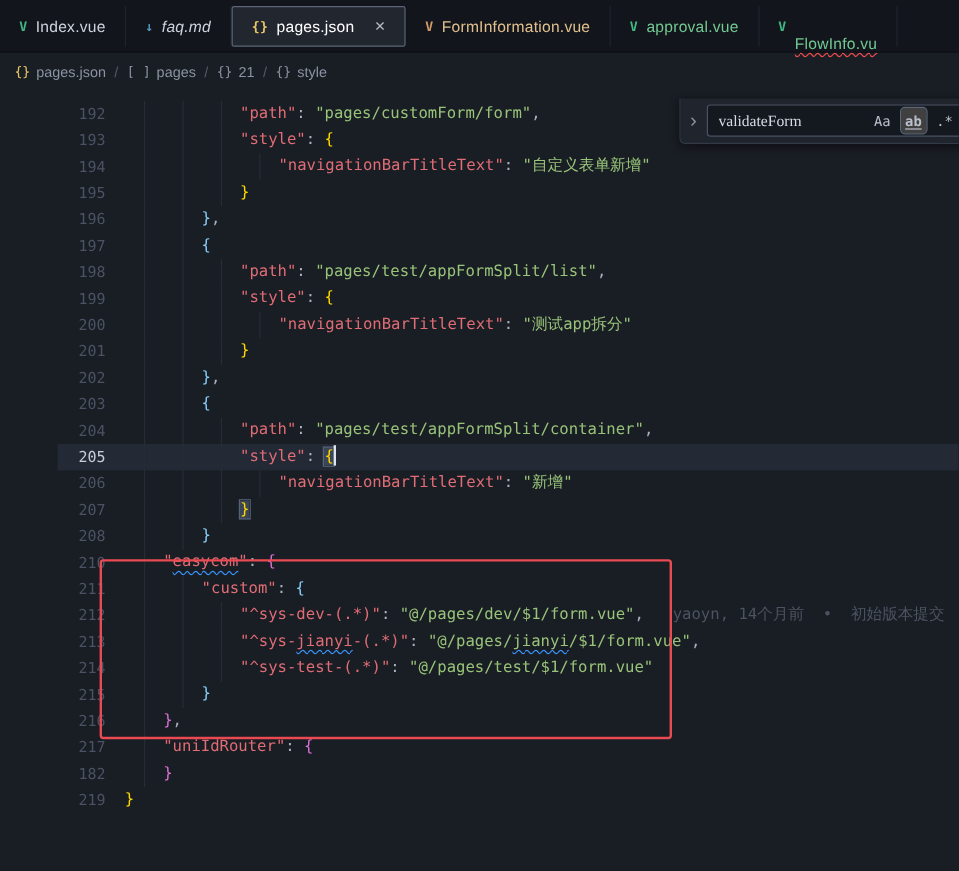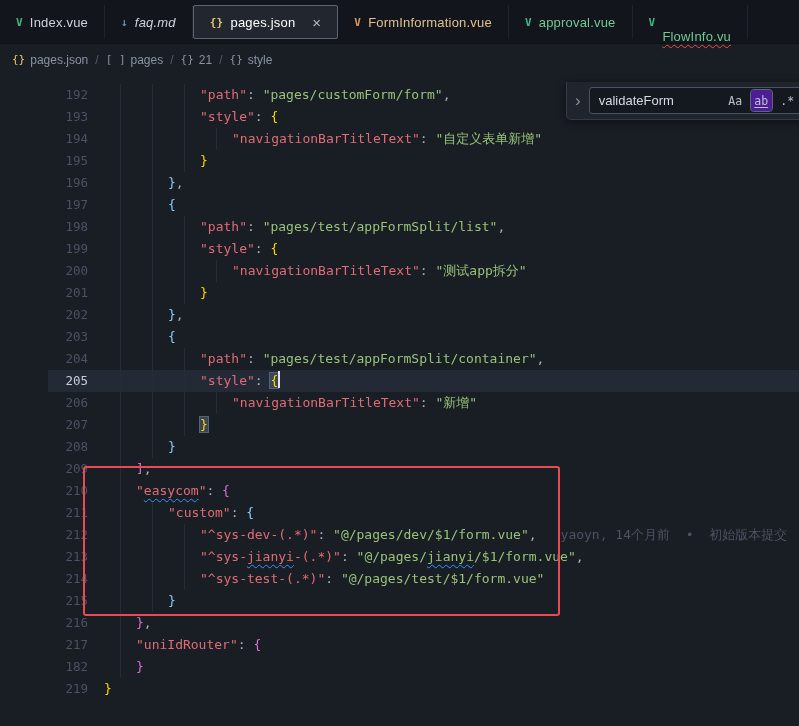--- a/index.html
+++ b/index.html
@@ -47,24 +47,24 @@
   .redbox { position:absolute; left:83px; top:466px; width:477px; height:150px;
             border:2px solid #ea4a52; border-radius:3px; pointer-events:none; z-index:6; }
 
   
   .findbar { position:absolute; top:82px; left:566px; height:38px; display:flex; align-items:center; gap:8px;
              background:#1f242d; border:1px solid #333a46; border-top:none; border-radius:0 0 0 5px;
              padding:0 8px 0 8px; z-index:7; box-shadow:0 2px 8px rgba(0,0,0,.45); }
   .find-chevron { color:#8a93a2; font-size:17px; line-height:1; cursor:pointer; }
   .findbox { display:flex; align-items:center; height:27px; width:216px; background:#14181f;
              border:1px solid #4a5263; border-radius:3px; padding:0 6px 0 9px; gap:5px; }
-  .find-value { flex:1; color:#d6dbe3; font-family:Liberation Sans, sans-serif; font-size:13px; white-space:nowrap; overflow:hidden; }
+  .find-value { flex:1; color:#d6dbe3; font-family:Liberation Serif, serif; font-size:13px; white-space:nowrap; overflow:hidden; }
   .ftoggle { flex:none; width:21px; height:21px; display:flex; align-items:center; justify-content:center;
              color:#b9c0cb; border-radius:3px; font-size:11.5px; font-family:"DejaVu Sans Mono", monospace; cursor:pointer; }
-  .ftoggle.active { background:#4c1d95; outline:1px solid #5b6678; }
+  .ftoggle.active { background:#404040; outline:1px solid #5b6678;font-weight:bold; }
   .ftoggle[data-name="whole-word-toggle"] { text-decoration:underline; text-underline-offset:2px; }
 </style>
 </head>
 <body>
 
 <div class="page" data-name="vscode-editor-window">
 
   <div class="tabbar" data-name="editor-tab-bar">
       <div class="tab" data-name="tab-Index.vue">
         <span class="ticon" data-name="vue-icon" style="color: rgb(65, 184, 131);">V</span>
@@ -177,24 +177,20 @@
           <div class="ln" data-name="line-number">206</div>
           <div class="code" data-name="code-line-content"><i class="guide" data-name="indent-guide" style="left: 16px;"></i><i class="guide" data-name="indent-guide" style="left: 48px;"></i><i class="guide" data-name="indent-guide" style="left: 80px;"></i><i class="guide" data-name="indent-guide" style="left: 112px;"></i><span class="txt" style="padding-left: 128px;"><span class="tk key" data-name="code-token">"navigationBarTitleText"</span><span class="tk punct" data-name="code-token">: </span><span class="tk str" data-name="code-token">"新增"</span></span></div>
         </div>
         <div class="row" data-name="code-line">
           <div class="ln" data-name="line-number">207</div>
           <div class="code" data-name="code-line-content"><i class="guide" data-name="indent-guide" style="left: 16px;"></i><i class="guide" data-name="indent-guide" style="left: 48px;"></i><i class="guide" data-name="indent-guide" style="left: 80px;"></i><span class="txt" style="padding-left: 96px;"><span class="tk b1 mb" data-name="code-token">}</span></span></div>
         </div>
         <div class="row" data-name="code-line">
           <div class="ln" data-name="line-number">208</div>
           <div class="code" data-name="code-line-content"><i class="guide" data-name="indent-guide" style="left: 16px;"></i><i class="guide" data-name="indent-guide" style="left: 48px;"></i><span class="txt" style="padding-left: 64px;"><span class="tk b3" data-name="code-token">}</span></span></div>
-        </div>
-        <div class="row" data-name="code-line">
-          <div class="ln" data-name="line-number">209</div>
-          <div class="code" data-name="code-line-content"><i class="guide" data-name="indent-guide" style="left: 16px;"></i><span class="txt" style="padding-left: 32px;"><span class="tk b2" data-name="code-token">]</span><span class="tk punct" data-name="code-token">,</span></span></div>
         </div>
         <div class="row" data-name="code-line">
           <div class="ln" data-name="line-number">210</div>
           <div class="code" data-name="code-line-content"><i class="guide" data-name="indent-guide" style="left: 16px;"></i><span class="txt" style="padding-left: 32px;"><span class="tk key" data-name="code-token">"</span><span class="tk key sq" data-name="code-token">easycom</span><span class="tk key" data-name="code-token">"</span><span class="tk punct" data-name="code-token">: </span><span class="tk b2" data-name="code-token">{</span></span></div>
         </div>
         <div class="row" data-name="code-line">
           <div class="ln" data-name="line-number">211</div>
           <div class="code" data-name="code-line-content"><i class="guide" data-name="indent-guide" style="left: 16px;"></i><i class="guide" data-name="indent-guide" style="left: 48px;"></i><span class="txt" style="padding-left: 64px;"><span class="tk key" data-name="code-token">"custom"</span><span class="tk punct" data-name="code-token">: </span><span class="tk b3" data-name="code-token">{</span></span></div>
         </div>
         <div class="row" data-name="code-line">

